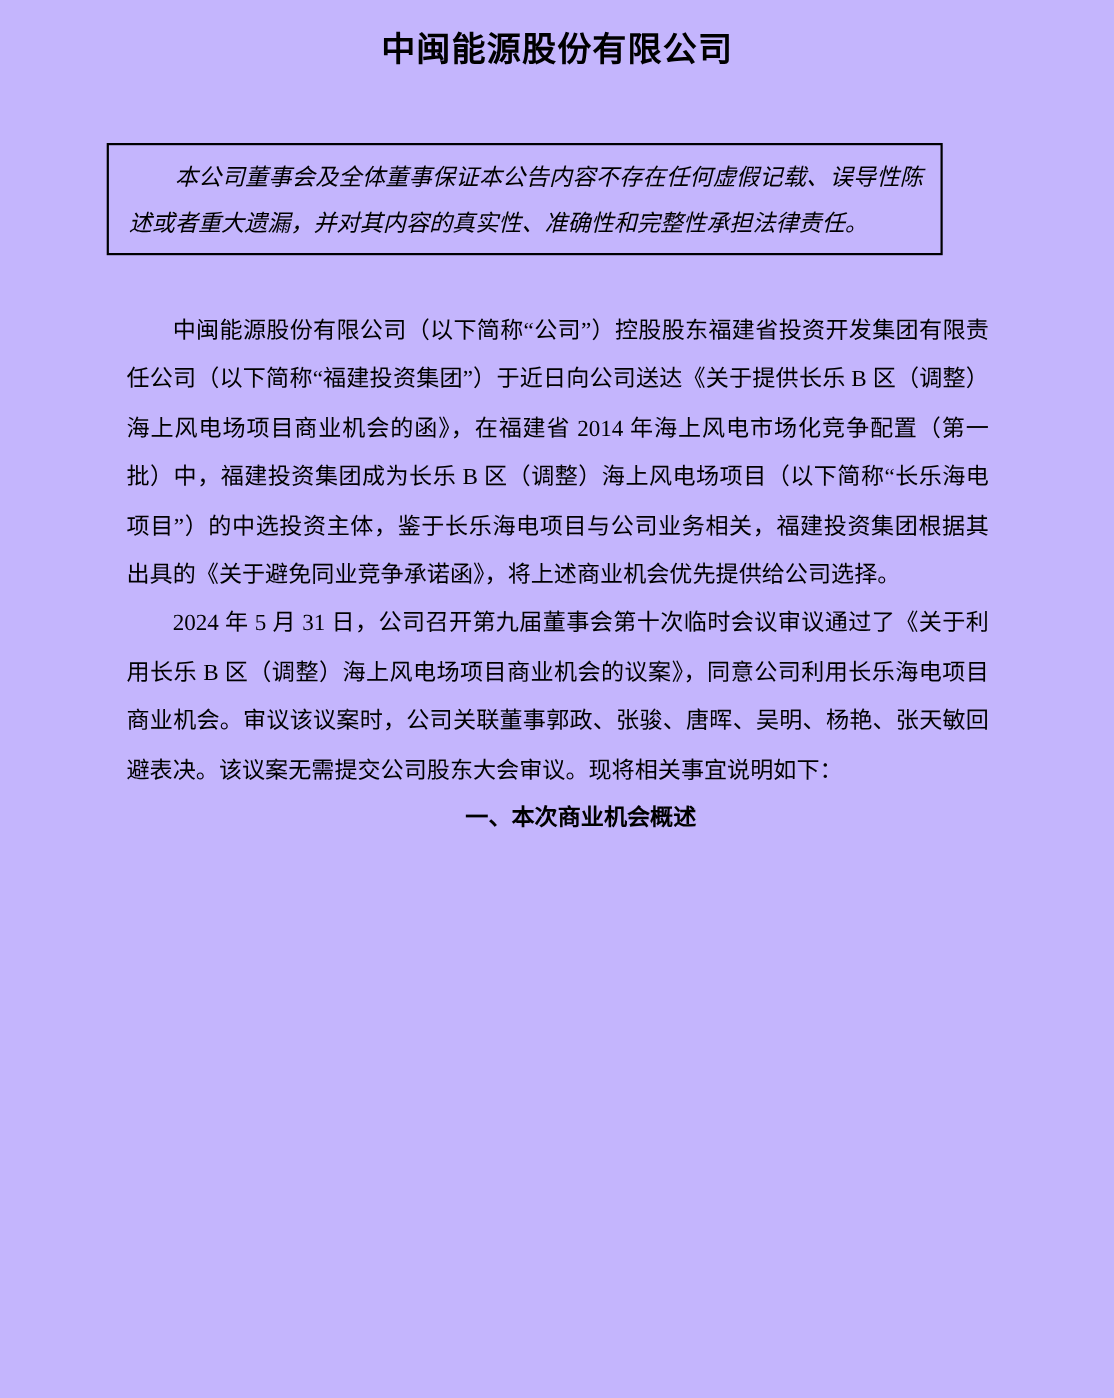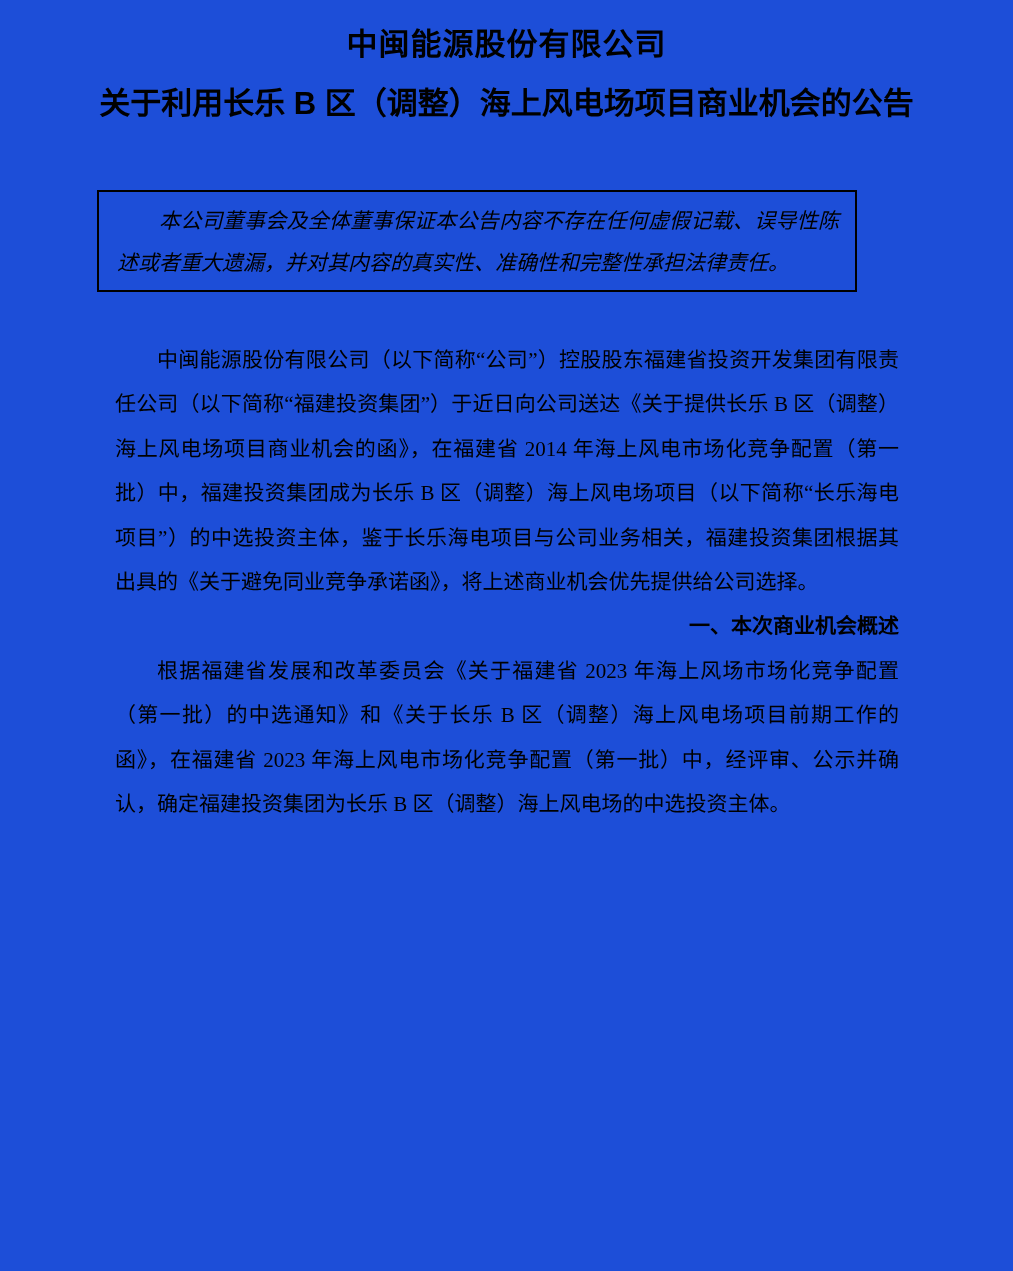--- a/index.html
+++ b/index.html
@@ -5,21 +5,21 @@
   html, body {
     margin: 0;
     padding: 0;
     background: #ffffff;
   }
   .page {
     position: relative;
     width: 1013px;
     height: 1271px;
     margin: 0 auto;
-    background: #1d4ed8;
+    background: #c4b5fd;
     color: #000000;
     overflow: hidden;
     font-family: "Liberation Serif", "DejaVu Serif", serif;
   }
   .title-block {
     padding-top: 26px;
     text-align: center;
   }
   .doc-title {
     margin: 0;
@@ -61,40 +61,39 @@
     margin: 0;
     text-indent: 2em;
   }
   .section-heading {
     margin: 0;
     text-indent: 2em;
     font-family: "Liberation Sans", "DejaVu Sans", sans-serif;
     font-weight: bold;
     font-size: 21px;
     line-height: 44.4px;
-    text-align: right;
+    text-align: center;
   }
 </style>
 </head>
 <body>
 
 <div class="page">
 
   <div class="title-block">
     <h1 class="doc-title">中闽能源股份有限公司</h1>
-    <h2 class="doc-subtitle">关于利用长乐 B 区（调整）海上风电场项目商业机会的公告</h2>
   </div>
 
   <div class="content">
 
     <div class="disclaimer-box">
       <span>本公司董事会及全体董事保证本公告内容不存在任何虚假记载、误导性陈述或者重大遗漏，并对其内容的真实性、准确性和完整性承担法律责任。</span>
     </div>
 
     <div class="body-text">
       <p>中闽能源股份有限公司（以下简称“公司”）控股股东福建省投资开发集团有限责任公司（以下简称“福建投资集团”）于近日向公司送达《关于提供长乐 B 区（调整）海上风电场项目商业机会的函》，在福建省 2014 年海上风电市场化竞争配置（第一批）中，福建投资集团成为长乐 B 区（调整）海上风电场项目（以下简称“长乐海电项目”）的中选投资主体，鉴于长乐海电项目与公司业务相关，福建投资集团根据其出具的《关于避免同业竞争承诺函》，将上述商业机会优先提供给公司选择。</p>
+      <p>2024 年 5 月 31 日，公司召开第九届董事会第十次临时会议审议通过了《关于利用长乐 B 区（调整）海上风电场项目商业机会的议案》，同意公司利用长乐海电项目商业机会。审议该议案时，公司关联董事郭政、张骏、唐晖、吴明、杨艳、张天敏回避表决。该议案无需提交公司股东大会审议。现将相关事宜说明如下：</p>
       <p class="section-heading">一、本次商业机会概述</p>
-      <p>根据福建省发展和改革委员会《关于福建省 2023 年海上风场市场化竞争配置（第一批）的中选通知》和《关于长乐 B 区（调整）海上风电场项目前期工作的函》，在福建省 2023 年海上风电市场化竞争配置（第一批）中，经评审、公示并确认，确定福建投资集团为长乐 B 区（调整）海上风电场的中选投资主体。</p>
     </div>
 
   </div>
 
 </div>
 
 </body></html>

